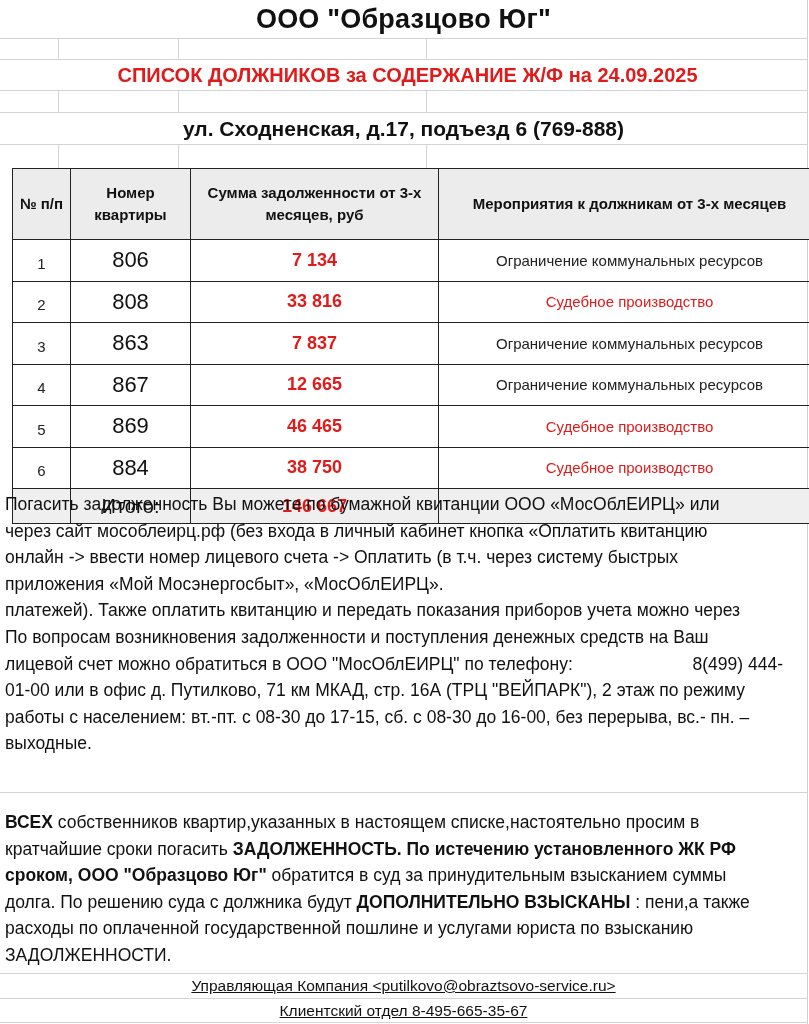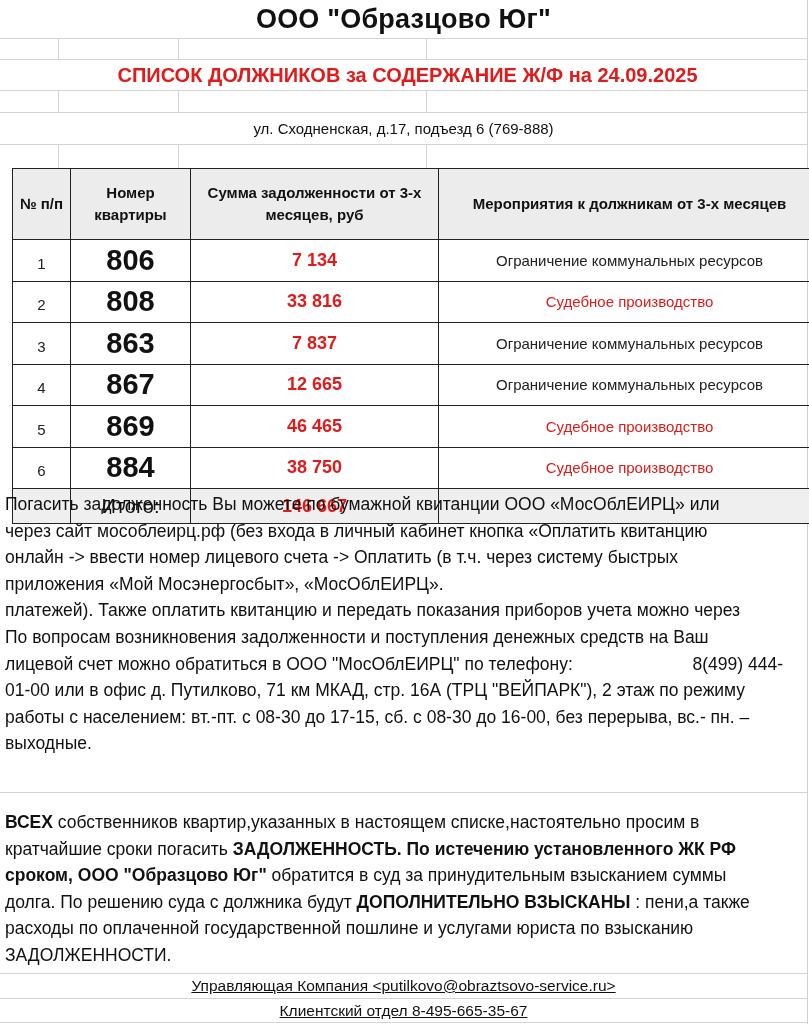--- a/index.html
+++ b/index.html
@@ -3,28 +3,28 @@
 <meta charset="utf-8">
 <style>
   html, body { margin: 0; padding: 0; background: #ffffff; }
   body { width: 809px; height: 1024px; position: relative; overflow: hidden; font-family: "Liberation Sans", "DejaVu Sans", sans-serif; color: #111; }
   .sheet { position: absolute; left: 0; top: 0; width: 807px; height: 1024px; border-right: 1px solid #d0d0d0; }
   .row { position: absolute; left: 0; width: 807px; border-bottom: 1px solid #d4d4d4; box-sizing: border-box; }
   .gridcell { position: absolute; top: 0; bottom: 0; border-left: 1px solid #d4d4d4; }
   .center { display: flex; align-items: center; justify-content: center; }
   .title { font-size: 27px; font-weight: bold; letter-spacing: 0.2px; }
   .subtitle { font-size: 20px; font-weight: bold; color: #e01b1b; }
-  .address { font-size: 15px; font-weight: normal; }
+  .address { font-size: 21px; font-weight: bold; }
 
   table.debt { position: absolute; left: 12px; top: 168px; width: 808px; border-collapse: collapse; table-layout: fixed; }
   table.debt td, table.debt th { border: 1px solid #222; padding: 0; text-align: center; vertical-align: middle; }
   table.debt th { background: #ececec; font-weight: bold; font-size: 15px; line-height: 22px; height: 70px; }
   table.debt td { height: 34.5px; }
   .c-num { font-size: 15px; color: #222; padding-top: 6px !important; }
-  .c-apt { font-size: 29px; font-weight: bold; }
+  .c-apt { font-size: 22px; font-weight: normal; }
   .c-sum { font-size: 18px; font-weight: bold; color: #e01b1b; }
   .c-act { font-size: 15px; }
   .act-black { color: #222; }
   .act-red { color: #e01b1b; }
   tr.total td { background: #efefef; height: 34px; }
   .c-total-label { font-size: 20px; font-weight: normal; }
 
   .para { position: absolute; left: 5px; width: 800px; font-size: 17.5px; line-height: 26.5px; color: #111; font-family: "Liberation Sans Narrow", "Liberation Sans", sans-serif; }
   .para b { font-weight: bold; }
   .footer-line { position: absolute; left: 0; width: 807px; text-align: center; font-size: 15.5px; text-decoration: underline; color: #111; }

